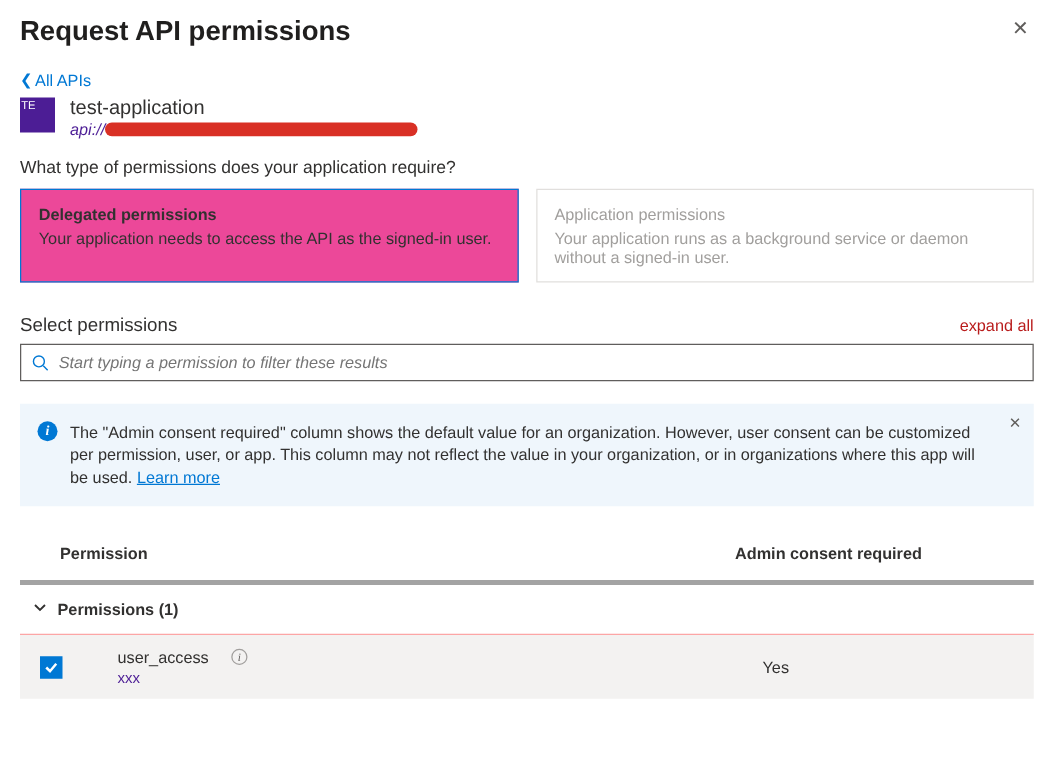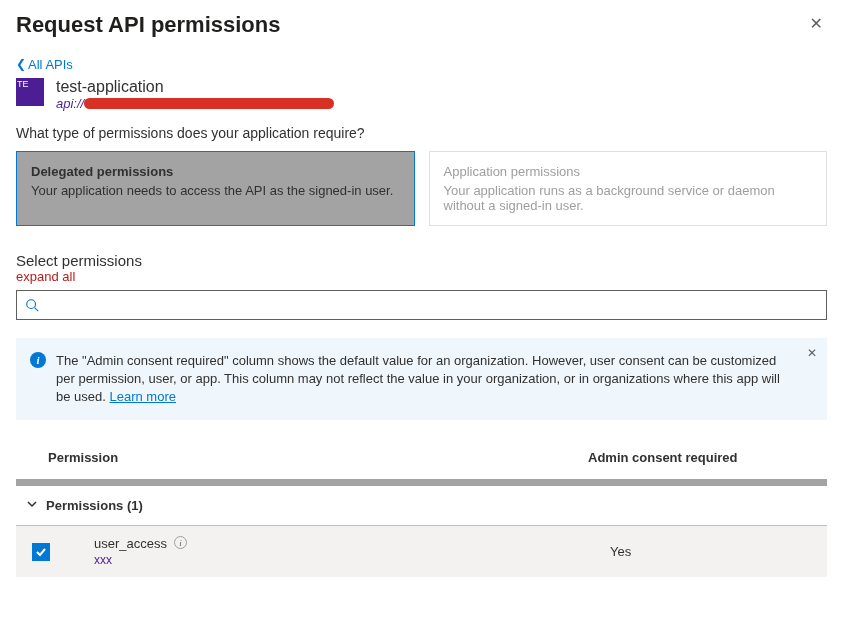--- a/index.html
+++ b/index.html
@@ -19,46 +19,46 @@
     .back-link { color: #0078d4; font-size: 13px; cursor: pointer; display: inline-flex; align-items: center; gap: 2px; margin-bottom: 6px;}
     .back-link .chev { font-size: 12px; }
     .app-row { display: flex; align-items: flex-start; gap: 12px; margin-bottom: 14px;}
     .app-badge { width: 28px; height: 28px; background: #4c1d95; color: #fff; font-size: 9px; padding:1px 1px; font-weight:400; }
     .app-name { font-size: 16px; font-weight: 400; color: #323130; }
     .app-uri-row { display: flex; align-items: center; gap: 0px; font-size: 13px; color: #4c1d95; font-style: italic; }
     .redact { display:inline-block; width: 250px; height: 11px; background: #d93025; border-radius: 6px; vertical-align: middle;}
     .prompt { font-size: 14px; color: #323130; margin-bottom: 10px; }
     .perm-boxes { display: flex; gap: 14px; margin-bottom: 26px;}
     .perm-box { flex: 1; border: 1px solid #e1dfdd; padding: 12px 14px; cursor:pointer; }
-    .perm-box.selected { border: 1px solid #0078d4; background: #a3a3a3; }
+    .perm-box.selected { border: 1px solid #0078d4; background: #ec4899; }
     .perm-box .pb-title { font-size: 13px; font-weight: 600; margin-bottom: 4px;}
     .perm-box .pb-desc { font-size: 13px; color: #323130; }
     .perm-box.dim .pb-title { color: #a19f9d; font-weight: 400;}
     .perm-box.dim .pb-desc { color: #a19f9d; }
-    .select-row { display:flex; justify-content: space-between; align-items: baseline; margin-bottom: 6px; flex-direction: column;}
+    .select-row { display:flex; justify-content: space-between; align-items: baseline; margin-bottom: 6px;}
     .select-label { font-size: 15px; color: #323130; }
     .expand-link { color: #b91c1c; font-size: 13px; cursor:pointer;}
     .search-box { display:flex; align-items:center; gap:8px; border: 1px solid #605e5c; height: 30px; padding: 0 8px; margin-bottom: 18px;}
     .search-box .sicon { width:14px; height:14px; }
     .search-box input { border:none; outline:none; flex:1; font-size: 13px; font-style: italic; color: #605e5c; background:transparent;}
     .info-banner { background: #eff6fc; padding: 14px 14px; display:flex; gap:10px; position:relative; margin-bottom: 20px; }
     .info-banner .iicon { width:16px; height:16px; background:#0078d4; border-radius:50%; flex-shrink:0; display:flex; align-items:center; justify-content:center; color:#fff; font-size:11px; font-weight:700; font-style: italic; font-family: Georgia, serif;}
     .info-banner .itext { font-size: 13px; color: #323130; line-height: 1.4; max-width: 740px;}
     .info-banner a { color: #0078d4; text-decoration: underline; cursor:pointer;}
     .info-banner .iclose { position:absolute; top:8px; right:10px; color:#605e5c; font-size:12px; cursor:pointer;}
-    .table-head { display:flex; padding: 10px 14px 14px 32px; font-size:13px; font-weight:600; color:#323130; border-bottom: 7px solid #a3a3a3;}
+    .table-head { display:flex; padding: 10px 14px 14px 32px; font-size:13px; font-weight:600; color:#323130; border-bottom: 4px solid #a3a3a3;}
     .col-perm { flex: 0 0 540px; }
     .col-adm { flex: 1; }
     .group-row { display:flex; align-items:center; gap:8px; padding: 12px 14px 12px 10px; font-size:13px; font-weight:600; cursor:pointer; border-bottom: 1px solid #fca5a5;}
     .group-row .chev2 { width:12px; display:inline-block;}
     .item-row { display:flex; align-items:center; padding: 10px 14px 10px 0px; background:#f3f2f1; font-size:13px;}
     .checkbox { width:18px; height:18px; background:#0078d4; margin: 0 18px 0 16px; display:flex; align-items:center; justify-content:center; flex-shrink:0;}
     .checkbox svg { width:12px; height:12px;}
     .perm-name-cell { flex: 0 0 520px; padding-left: 26px;}
-    .perm-name { display:flex; gap:7px;}
+    .perm-name { display:flex; align-items:center; gap:18px;}
     .info-circ { width:13px; height:13px; border:1px solid #a19f9d; border-radius:50%; display:inline-flex; align-items:center; justify-content:center; font-size:9px; color:#605e5c; font-style: italic; font-family: Georgia, serif;}
     .perm-desc { font-size:12px; color:#4c1d95; margin-top:2px;}
     .adm-cell { flex:1; padding-left: 22px;}
   </style>
 </head>
 <body>
 
 
 
 <div class="header-row">
@@ -98,20 +98,21 @@
 <div class="select-row">
   <div class="select-label">Select permissions</div>
   <div class="expand-link">expand all</div>
 </div>
 
 <div class="search-box">
   <svg class="sicon" viewBox="0 0 16 16" fill="none" stroke="#0078d4" stroke-width="1.3">
       <circle cx="7" cy="7" r="5"></circle>
       <line x1="11" y1="11" x2="15" y2="15"></line>
     </svg>
+  <input type="text" placeholder="Start typing a permission to filter these results" style="">
 </div>
 
 <div class="info-banner">
   <div class="iicon">i</div>
   <div class="itext">
     <span>The "Admin consent required" column shows the default value for an organization. However, user consent can be customized per permission, user, or app. This column may not reflect the value in your organization, or in organizations where this app will be used.  </span><a>Learn more</a>
   </div>
   <div class="iclose">✕</div>
 </div>
 

